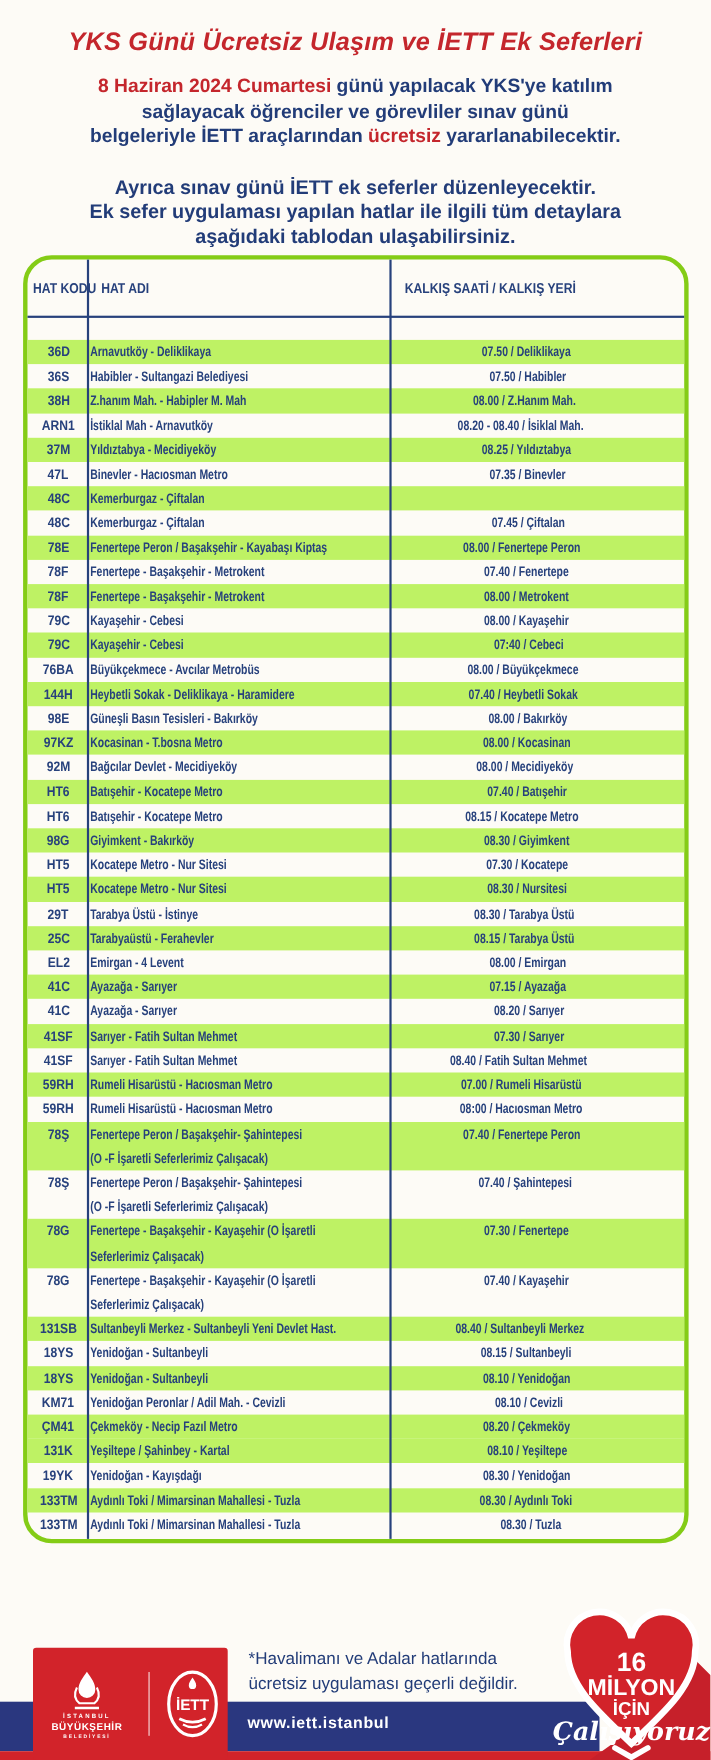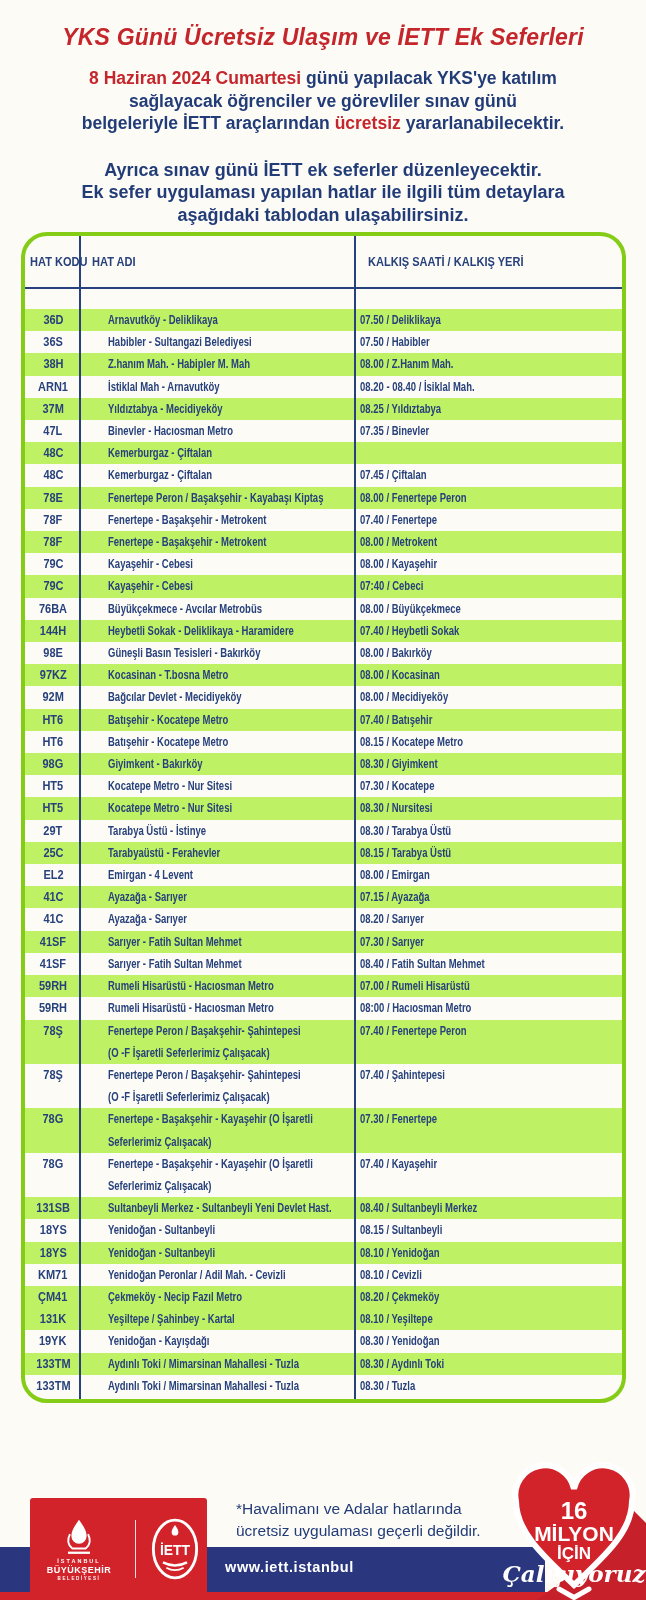--- a/index.html
+++ b/index.html
@@ -29,33 +29,33 @@
   .hc2{width:275px;padding-left:11px;box-sizing:border-box;}
   .hc3{flex:1;padding-left:12px;}
   .hsq{display:inline-block;transform:scaleX(0.85);transform-origin:0 50%;white-space:nowrap;}
   .hc1 .hsq{transform-origin:50% 50%;}
   .spacer{height:20px;}
   .t-body{position:relative;z-index:1;padding-bottom:2px;}
   .t-row{display:flex;align-items:flex-start;}
   .t-row.beige{background:#bef264;}
   .c{color:#27417C;font-weight:bold;font-size:12.5px;line-height:22.2px;}
   .c1{width:56px;text-align:center;}
-  .c2{width:275px;padding-left:27px;box-sizing:border-box;}
-  .c3{flex:1;padding-left:4px;}
+  .c2{width:275px;padding-left:1px;box-sizing:border-box;}
+  .c3{flex:1;padding-left:4px;text-align:center;}
   .sq{display:inline-block;transform:scaleX(0.76);transform-origin:0 50%;white-space:nowrap;}
   .c1 .sq{transform:scaleX(0.88);transform-origin:50% 50%;}
 
   
   .navy-strip{position:absolute;left:0;top:1547px;width:545px;height:45px;
               background:#2A377F;z-index:1;}
   .red-strip{position:absolute;left:0;top:1592px;width:646px;height:8px;
              background:#D2232A;z-index:1;}
   .website{position:absolute;left:225px;top:12px;color:#ffffff;
            font-weight:bold;font-size:14.5px;letter-spacing:0.6px;}
-  .disclaimer{position:absolute;left:236px;top:1498px;color:#223C78;
+  .disclaimer{position:absolute;left:226px;top:1498px;color:#223C78;
               font-size:15.5px;line-height:22px;font-weight:normal;z-index:2;}
   .logo-box{position:absolute;left:30px;top:1498px;width:177px;height:102px;
             background:#D2232A;border-radius:3px;z-index:3;
             display:flex;align-items:center;justify-content:space-around;}
   .logo-divider{width:1px;height:58px;background:rgba(255,255,255,0.85);}
   .ibb{display:flex;flex-direction:column;align-items:center;width:84px;}
   .ibb-txt{color:#fff;font-weight:bold;text-align:center;line-height:1.25;}
   .ibb-t1{font-size:5.5px;letter-spacing:2px;}
   .ibb-t2{font-size:9px;letter-spacing:0.5px;}
   .ibb-t3{font-size:4.5px;letter-spacing:1.6px;}

